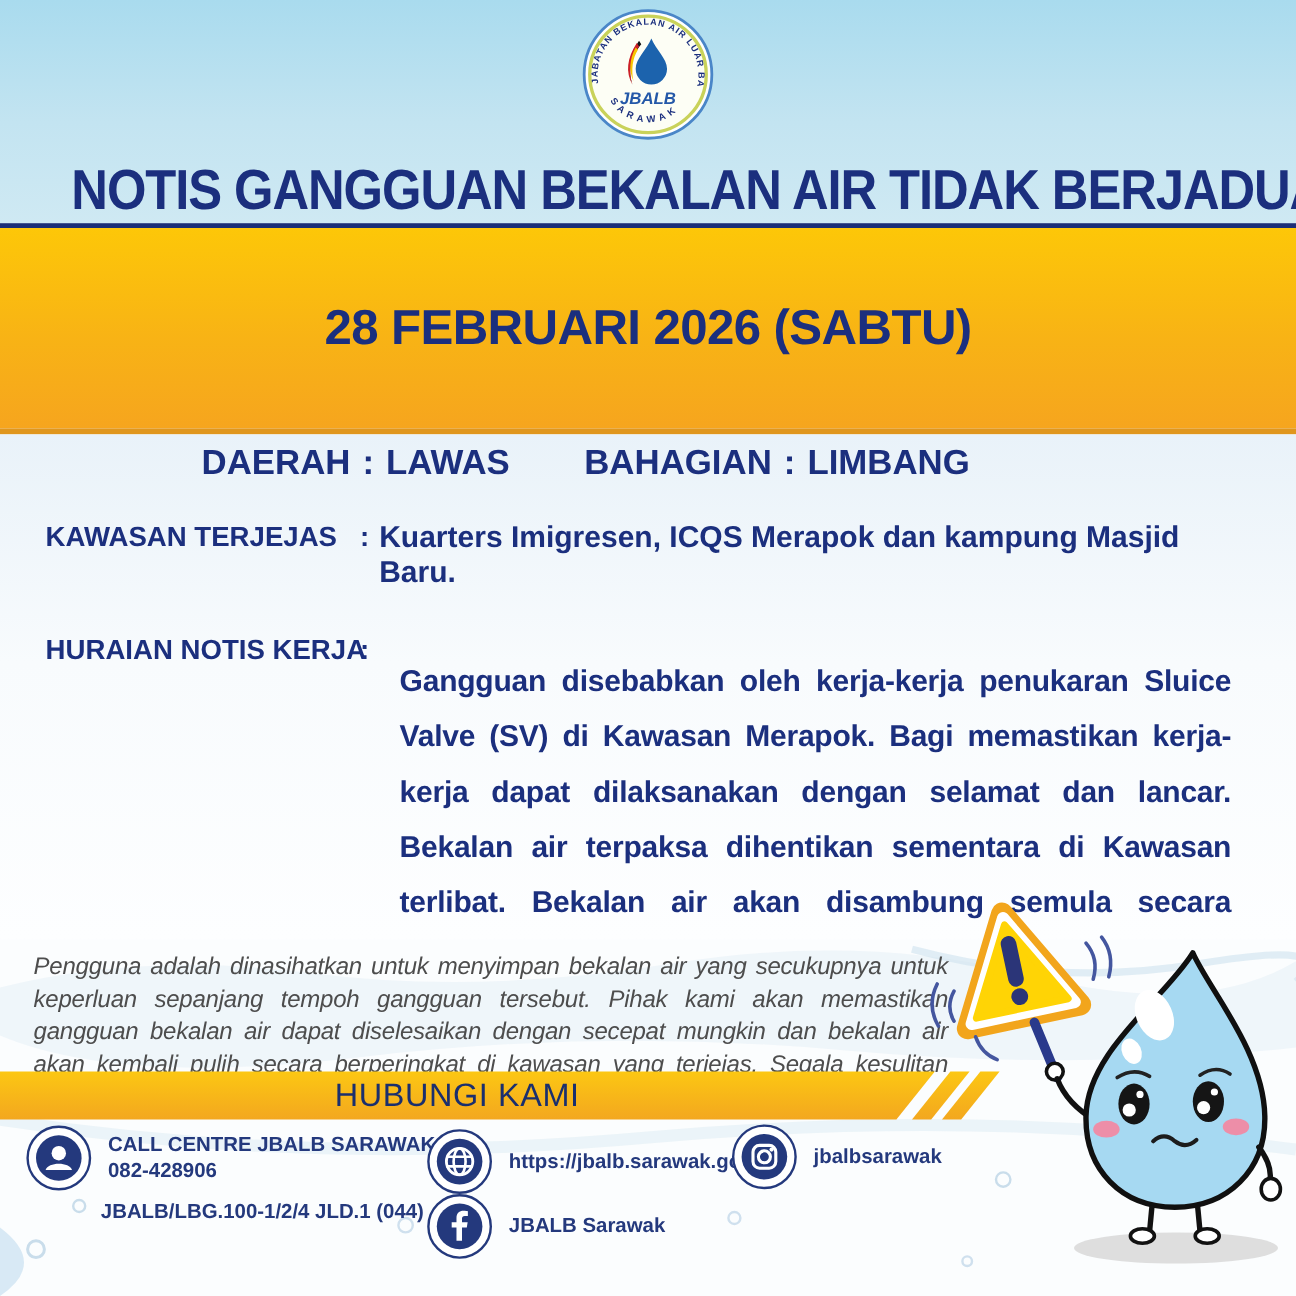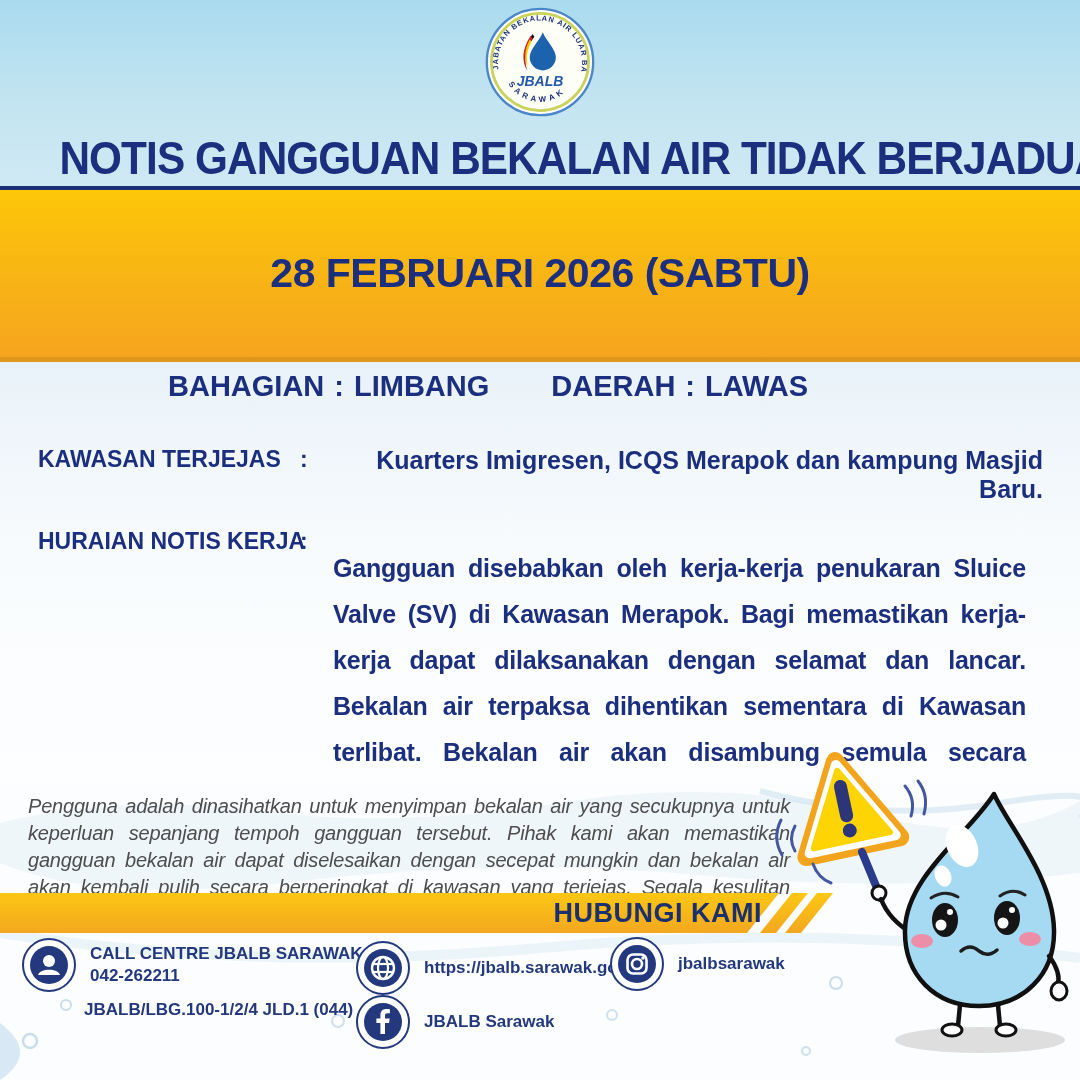--- a/index.html
+++ b/index.html
@@ -23,32 +23,32 @@
   .band-line{font-size:41px;font-weight:bold;color:#1b2f7e;letter-spacing:-.5px;}
   
   .content{position:absolute;left:0;top:362px;width:1080px;height:421px;
            background:linear-gradient(#e9f2f9,#f8fbfd 45%,#fdfeff);}
   .loc-row{position:absolute;left:168px;top:8px;display:flex;gap:62px;
            font-size:29px;font-weight:bold;color:#1b2f7e;}
   .loc .colon{margin:0 10px;}
   .field-label{position:absolute;left:38px;font-size:23px;font-weight:bold;color:#1b2f7e;white-space:nowrap;}
   .field-colon{position:absolute;left:300px;font-size:23px;font-weight:bold;color:#1b2f7e;}
   .field-value{position:absolute;left:316px;width:727px;font-size:25px;font-weight:bold;color:#1b2f7e;}
-  .y-kawasan{top:84px;text-align:right;}
+  .y-kawasan{top:72px;}
   .y-huraian{top:166px;}
   .huraian-body{margin:17px;text-align:justify;line-height:46px;letter-spacing:-.2px;}
   .huraian-closing{margin:3px 0 0 0;line-height:40px;}
   
   .splash{position:absolute;left:0;top:783px;width:1080px;height:297px;background:#fbfdfe;}
   .splash-art{position:absolute;left:0;top:0;width:1080px;height:297px;}
   .advisory{position:absolute;left:28px;top:10px;width:762px;margin:0;
             font-size:20px;font-style:italic;color:#4d4d4d;line-height:27px;letter-spacing:-.2px;text-align:justify;}
   .banner-svg{position:absolute;left:0;top:107px;width:840px;height:46px;}
-  .contact-heading{position:absolute;left:0;top:115px;width:762px;text-align:right;
-                   font-size:27px;font-weight:bold;color:#1a2f6e;letter-spacing:.5px;}
+  .contact-heading{position:absolute;left:0;top:115px;width:762px;text-align:center;
+                   font-size:27px;font-weight:normal;color:#1a2f6e;letter-spacing:.5px;}
   .contact{position:absolute;display:flex;align-items:center;gap:14px;color:#24397d;}
   .cicon{width:50px;height:50px;border:2.5px solid #24397d;border-radius:50%;
          background:#fff;display:flex;align-items:center;justify-content:center;flex:0 0 auto;}
   .ctext{font-size:17px;font-weight:bold;line-height:22px;color:#24397d;}
   .c-call{left:22px;top:155px;}
   .c-ref{left:84px;top:216px;text-align:right;}
   .c-web{left:356px;top:158px;}
   .c-fb{left:356px;top:212px;}
   .c-ig{left:610px;top:154px;}
   .mascot{position:absolute;left:755px;top:-55px;width:325px;height:352px;}
@@ -85,24 +85,24 @@
   <div class="navy-rule"></div>
 
   <section class="band">
     <div class="band-line">28 FEBRUARI 2026 (SABTU)</div>
   </section>
   <div class="band-strip"></div>
 
   <section class="content">
     <div class="loc-row">
       <div class="loc">
+        <span>DAERAH</span><span class="colon">:</span><span>LAWAS</span>
+      </div>
+      <div class="loc">
         <span>BAHAGIAN</span><span class="colon">:</span><span>LIMBANG</span>
-      </div>
-      <div class="loc">
-        <span>DAERAH</span><span class="colon">:</span><span>LAWAS</span>
       </div>
     </div>
 
     <span class="field-label y-kawasan">KAWASAN TERJEJAS</span>
     <span class="field-colon y-kawasan">:</span>
     <div class="field-value y-kawasan">Kuarters Imigresen, ICQS Merapok dan kampung Masjid Baru.</div>
 
     <span class="field-label y-huraian">HURAIAN NOTIS KERJA</span>
     <span class="field-colon y-huraian">:</span>
     <div class="field-value y-huraian">
@@ -143,21 +143,21 @@
     <div class="contact c-call">
       <span class="cicon">
         <svg width="40" height="40" viewBox="0 0 40 40">
           <circle cx="20" cy="20" r="19" fill="#24397d"></circle>
           <circle cx="20" cy="16" r="6" fill="#ffffff"></circle>
           <path d="M9,30 C11,23 29,23 31,30 Z" fill="#ffffff"></path>
         </svg>
       </span>
       <div class="ctext">
         <div>CALL CENTRE JBALB SARAWAK</div>
-        <div>042-262211</div>
+        <div>082-428906</div>
       </div>
     </div>
 
     <div class="contact c-ref">
       <div class="ctext">
         <div>JBALB/LBG.100-1/2/4 JLD.1 (044)</div>
       </div>
     </div>
 
     <div class="contact c-web">

